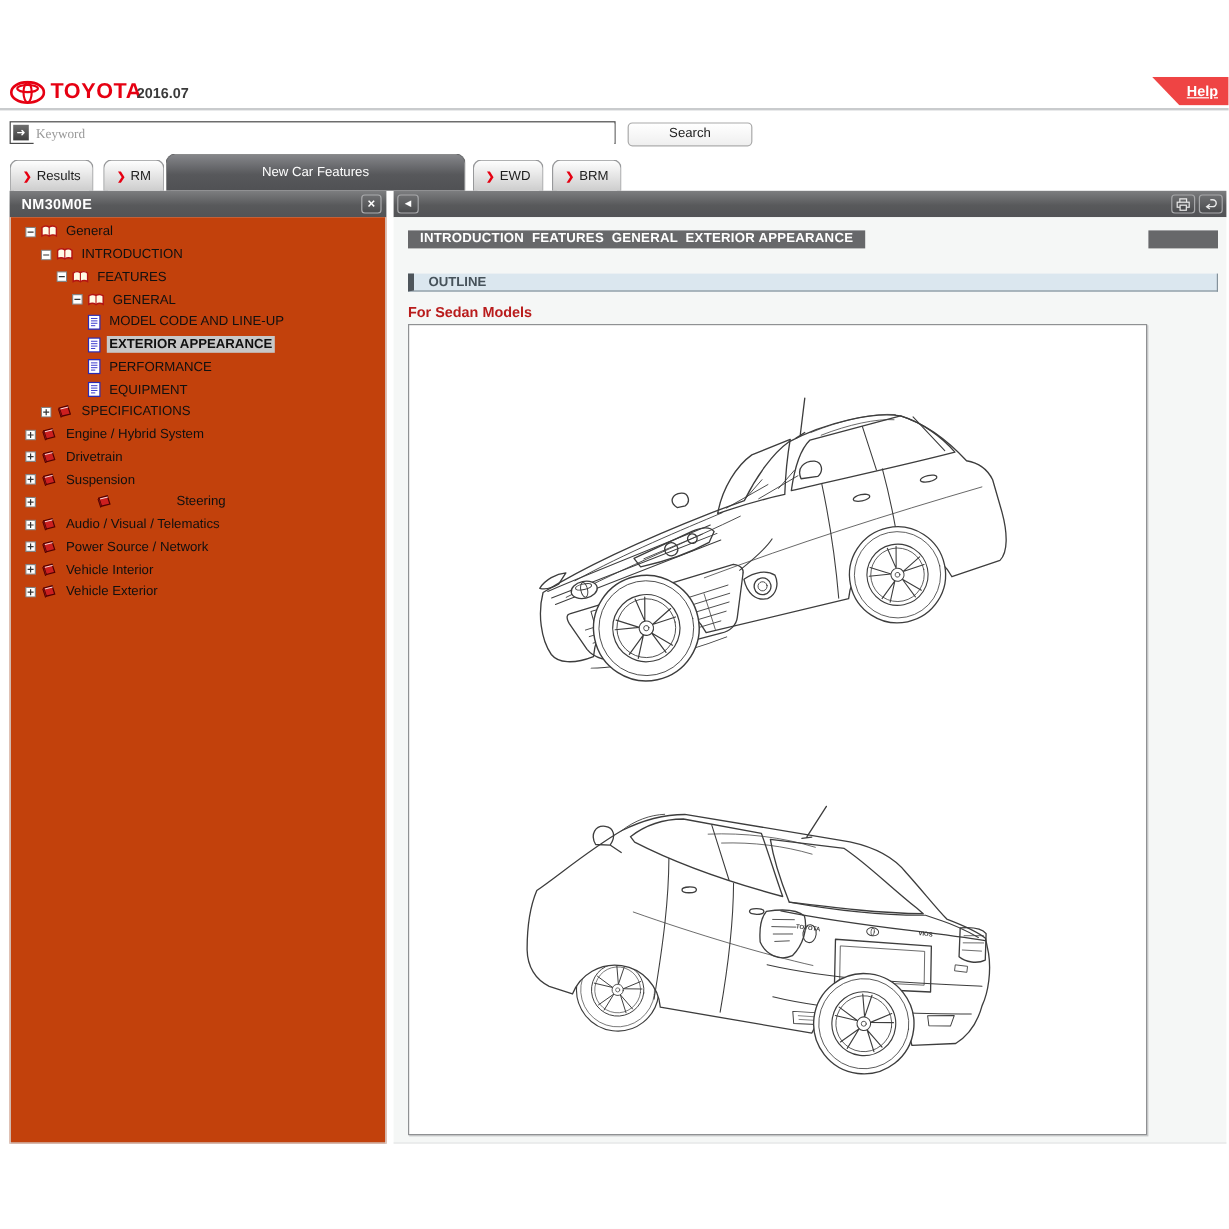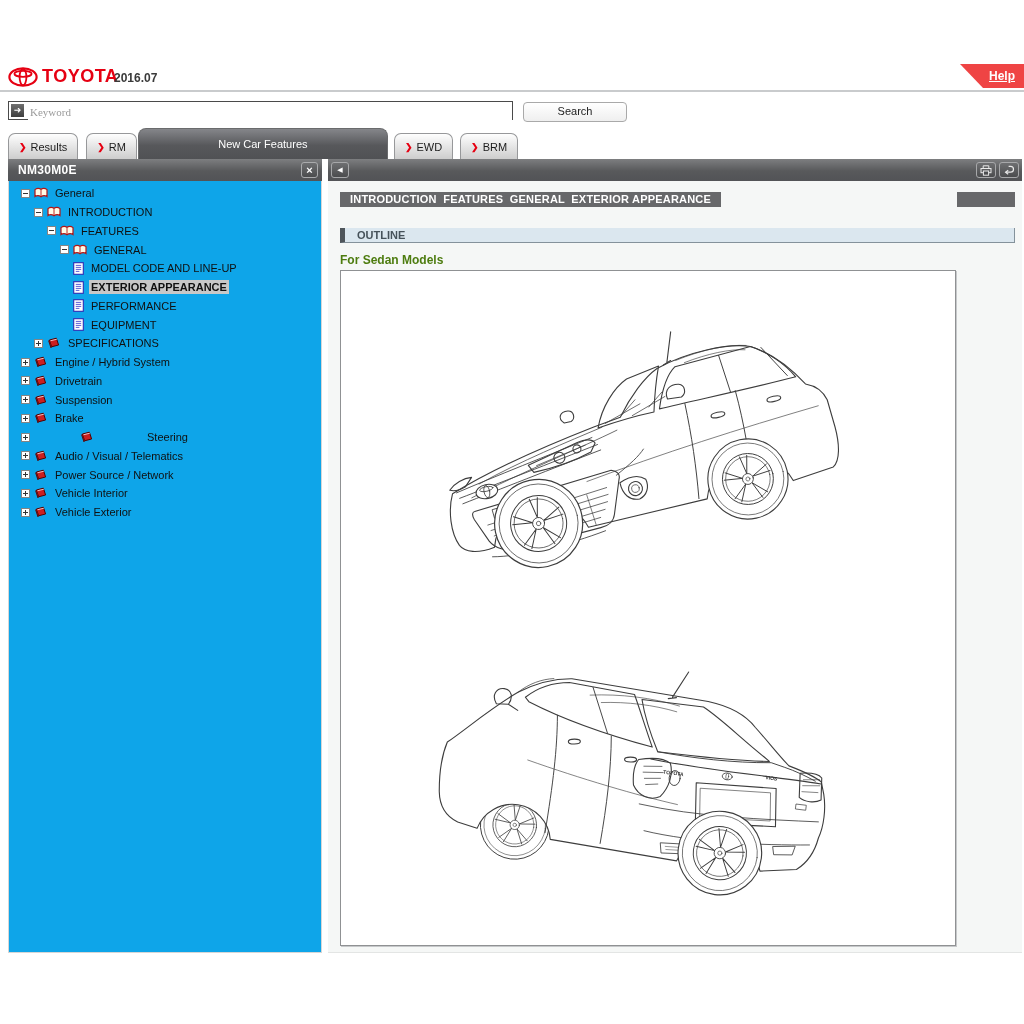--- a/index.html
+++ b/index.html
@@ -33,21 +33,21 @@
   .tab .chv{color:#e60012;font-size:9px;font-weight:bold;margin-right:4px;}
   .tab.active{height:31px;width:250px;justify-content:center;color:#fff;
        background:linear-gradient(#85868a,#57585b 55%,#505154);border-color:#6a6b6d;border-radius:8px 8px 0 0;}
 
   
   .left-panel{position:absolute;left:8px;top:159px;width:314px;height:794px;}
   .panel-hd{position:absolute;top:0;left:0;right:0;height:22px;background:linear-gradient(#7d7e80,#58595b 55%,#525356);}
   .panel-title{color:#fff;font-weight:bold;font-size:12px;line-height:22px;padding-left:10px;letter-spacing:.3px;}
   .close-btn{position:absolute;right:4px;top:3px;width:17px;height:16px;border:1px solid #aaabad;border-radius:3px;
              background:linear-gradient(#6e6f71,#4b4c4e);color:#fff;font-size:11px;line-height:14px;text-align:center;font-weight:bold;cursor:pointer;box-sizing:border-box;}
-  .tree{position:absolute;top:22px;bottom:0;left:0;right:0;background:#0ea5e9;border:1px solid #d6d6d6;border-top:none;box-sizing:border-box;padding-top:3px;overflow:hidden;}
+  .tree{position:absolute;top:22px;bottom:0;left:0;right:0;background:#c2410c;border:1px solid #d6d6d6;border-top:none;box-sizing:border-box;padding-top:3px;overflow:hidden;}
   .trow{height:18.75px;display:flex;align-items:center;font-size:11px;color:#101010;white-space:nowrap;cursor:pointer;}
   .tbox{width:9px;height:9px;margin-right:4px;flex:none;display:flex;}
   .ticon{margin-right:5px;flex:none;display:flex;}
   .tlabel{padding:1px 2px;}
   .tlabel.sel{background:#c8c8c8;}
 
   
   .right-panel{position:absolute;left:328px;top:159px;width:694px;height:794px;}
   .toolbar{position:absolute;top:0;left:0;right:0;height:22px;background:linear-gradient(#7d7e80,#58595b 55%,#525356);}
   .back-btn{position:absolute;left:3px;top:3px;width:18px;height:16px;border:1px solid #a7a8aa;border-radius:3px;
@@ -56,21 +56,21 @@
             background:linear-gradient(#6e6f71,#4b4c4e);display:flex;align-items:center;justify-content:center;cursor:pointer;box-sizing:border-box;}
   .print-btn{right:26px;}
   .return-btn{right:3px;}
   .content{position:absolute;top:22px;left:0;right:0;bottom:0;background:#f5f7f6;border-bottom:1px solid #e3e5e4;box-sizing:border-box;}
   .crumb{position:absolute;left:12px;top:11px;height:15px;background:#67686a;color:#fff;font-weight:bold;font-size:11px;
          line-height:15px;padding:0 10px;white-space:pre;letter-spacing:.2px;}
   .crumb-cap{position:absolute;right:7px;top:11px;height:15px;width:58px;background:#67686a;}
   .outline{position:absolute;left:12px;right:7px;top:47px;height:15px;background:#dbe7ef;border-left:5px solid #4e555b;
            border-bottom:1px solid #84929b;border-right:1px solid #84929b;box-sizing:border-box;
            color:#46525a;font-weight:bold;font-size:11px;line-height:14px;padding-left:12px;}
-  .caption{position:absolute;left:12px;top:72px;font-size:12px;font-weight:bold;color:#4d7c0f;}
+  .caption{position:absolute;left:12px;top:72px;font-size:12px;font-weight:bold;color:#b91c1c;}
   .figure{position:absolute;left:12px;top:89px;width:616px;height:676px;background:#fff;border:1px solid #8f9193;
           box-shadow:1px 1px 0 #c6c8ca;box-sizing:border-box;}
   .car1{position:absolute;left:94px;top:34px;}
   .car2{position:absolute;left:88px;top:374px;}
 </style>
 </head>
 <body>
 
 <div class="page">
 
@@ -277,36 +277,20 @@
           </span>
           <span class="ticon">
             <svg width="14" height="12" viewBox="0 0 14 12">
               <path d="M2.4,3 L9.4,1.2 L11.6,8 L4.6,9.8 Z" fill="#cc1f1f" stroke="#500000" stroke-width="1"></path>
               <path d="M4.6,9.8 L3.9,10.8 L1.7,4 L2.4,3" fill="#8e1414" stroke="#500000" stroke-width="0.8"></path>
               <path d="M3.4,3.8 L9.9,2.2" stroke="#ffffff" stroke-width="0.7" fill="none"></path>
             </svg>
           </span>
           <span class="tlabel">Suspension</span>
         </div>
-        <div class="trow" style="padding-left: 12px;">
-          <span class="tbox">
-            <svg width="9" height="9" viewBox="0 0 9 9">
-              <rect x="0.5" y="0.5" width="8" height="8" fill="#fff" stroke="#848484"></rect>
-              <path d="M2,4.5 H7 M4.5,2 V7" stroke="#333" stroke-width="1"></path>
-            </svg>
-          </span>
-          <span class="ticon">
-            <svg width="14" height="12" viewBox="0 0 14 12">
-              <path d="M2.4,3 L9.4,1.2 L11.6,8 L4.6,9.8 Z" fill="#cc1f1f" stroke="#500000" stroke-width="1"></path>
-              <path d="M4.6,9.8 L3.9,10.8 L1.7,4 L2.4,3" fill="#8e1414" stroke="#500000" stroke-width="0.8"></path>
-              <path d="M3.4,3.8 L9.9,2.2" stroke="#ffffff" stroke-width="0.7" fill="none"></path>
-            </svg>
-          </span>
-          <span class="tlabel">Brake</span>
-        </div>
         <div class="trow" style="padding-left: 12px; gap: 46px;">
           <span class="tbox">
             <svg width="9" height="9" viewBox="0 0 9 9">
               <rect x="0.5" y="0.5" width="8" height="8" fill="#fff" stroke="#848484"></rect>
               <path d="M2,4.5 H7 M4.5,2 V7" stroke="#333" stroke-width="1"></path>
             </svg>
           </span>
           <span class="ticon">
             <svg width="14" height="12" viewBox="0 0 14 12">
               <path d="M2.4,3 L9.4,1.2 L11.6,8 L4.6,9.8 Z" fill="#cc1f1f" stroke="#500000" stroke-width="1"></path>

